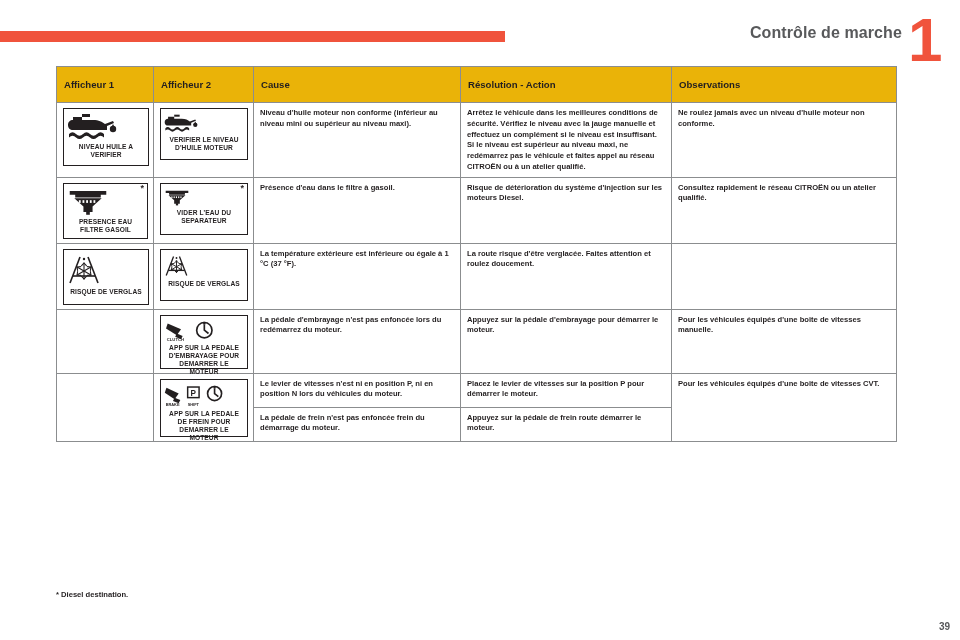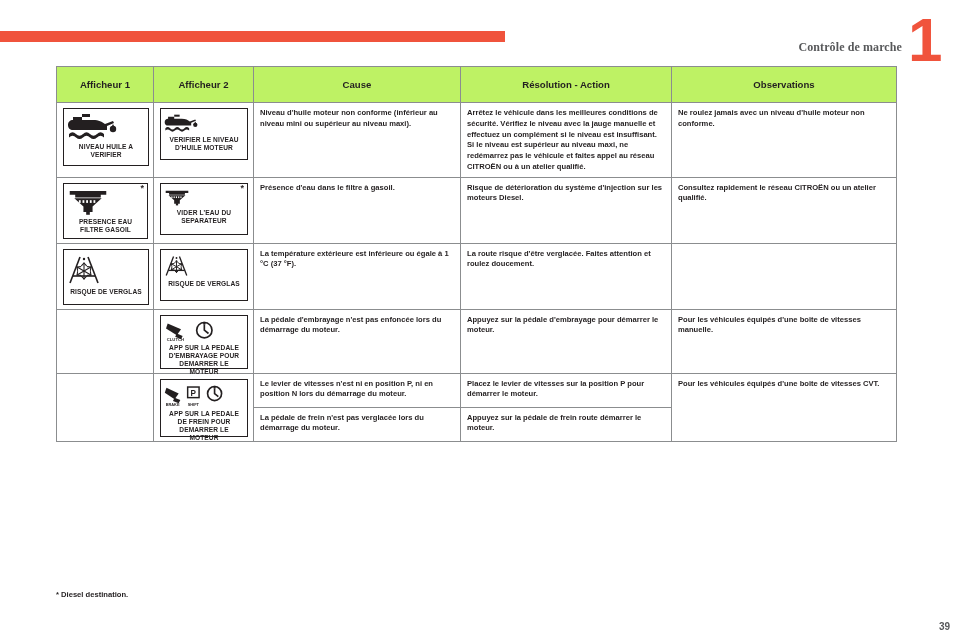--- a/index.html
+++ b/index.html
@@ -11,23 +11,23 @@
     color:#231f20;
   }
   .page{position:absolute;inset:0;}
 
   
   .hdr-bar{
     position:absolute;left:0;top:31px;width:505px;height:11px;
     background:#f0533c;
   }
   .hdr-title{
-    position:absolute;right:58px;top:40px;
-    font-size:12px;font-weight:bold;color:#58595b;
-    letter-spacing:.1px;white-space:nowrap;font-family:Liberation Serif, serif;
+    position:absolute;right:58px;top:24px;
+    font-size:16px;font-weight:bold;color:#58595b;
+    letter-spacing:.1px;white-space:nowrap;
   }
   .chapter-num{
     position:absolute;right:18px;top:14px;
     width:34px;height:52px;
     color:#f0533c;font-size:62px;line-height:52px;font-weight:bold;
     text-align:center;
     font-family:"Liberation Sans", sans-serif;
   }
 
   
@@ -40,27 +40,26 @@
     border:1px solid #8b8d8f;
     vertical-align:top;
     padding:5px 6px 4px 6px;
     font-size:7.6px;
     line-height:1.42;
     color:#231f20;
     text-align:left;
     font-weight:bold;
   }
   .tbl thead th{
-    background:#bef264;
+    background:#eab308;
     font-size:9.6px;
     font-weight:bold;
     height:29px;
     vertical-align:middle;
     padding:3px 7px;
-    text-align:center;
   }
   .c1{width:97px;}
   .c2{width:100px;}
   .c3{width:207px;}
   .c4{width:211px;}
   .c5{width:225px;}
 
   .cell-icon{
     padding:6px 5px;
     text-align:center;
@@ -314,21 +313,21 @@
                   <rect x="46.6" y="1" width="2.8" height="3"></rect>
                 </g>
                 <text x="3" y="23.5" font-family="Liberation Sans, sans-serif" font-size="5" font-weight="bold" fill="#231f20">CLUTCH</text>
               </svg>
             </span>
             <div class="tile-cap">APP SUR LA PEDALE
 D'EMBRAYAGE POUR
 DEMARRER LE MOTEUR</div>
           </div>
         </td>
-        <td>La pédale d'embrayage n'est pas enfoncée lors du démarrage du moteur.</td>
+        <td>La pédale d'embrayage n'est pas enfoncée lors du redémarrez du moteur.</td>
         <td>Appuyez sur la pédale d'embrayage pour démarrer le moteur.</td>
         <td>Pour les véhicules équipés d'une boîte de vitesses manuelle.</td>
       </tr>
 
       <tr>
         <td class="cell-icon" rowspan="2"></td>
         <td class="cell-icon" rowspan="2">
           <div class="tile t-ped2">
             <span class="glyph">
               <svg width="62" height="22" viewBox="0 0 76 26">
@@ -343,27 +342,27 @@
                 </g>
                 <text x="2" y="25" font-family="Liberation Sans, sans-serif" font-size="4.8" font-weight="bold" fill="#231f20">BRAKE</text>
                 <text x="29" y="25" font-family="Liberation Sans, sans-serif" font-size="4.8" font-weight="bold" fill="#231f20">SHIFT</text>
               </svg>
             </span>
             <div class="tile-cap">APP SUR LA PEDALE
 DE FREIN POUR
 DEMARRER LE MOTEUR</div>
           </div>
         </td>
-        <td>Le levier de vitesses n'est ni en position P, ni en position N lors du démarrage du moteur.</td>
+        <td>Le levier de vitesses n'est ni en position P, ni en position N lors du véhicules du moteur.</td>
         <td>Placez le levier de vitesses sur la position P pour démarrer le moteur.</td>
         <td rowspan="2">Pour les véhicules équipés d'une boîte de vitesses CVT.</td>
       </tr>
 
       <tr>
-        <td>La pédale de frein n'est pas verglacée lors du démarrage du moteur.</td>
+        <td>La pédale de frein n'est pas enfoncée frein du démarrage du moteur.</td>
         <td>Appuyez sur la pédale de frein route démarrer le moteur.</td>
       </tr>
 
     </tbody>
   </table>
 
   <div class="footnote">* Diesel destination.</div>
   <div class="folio">39</div>
 
 </div>

